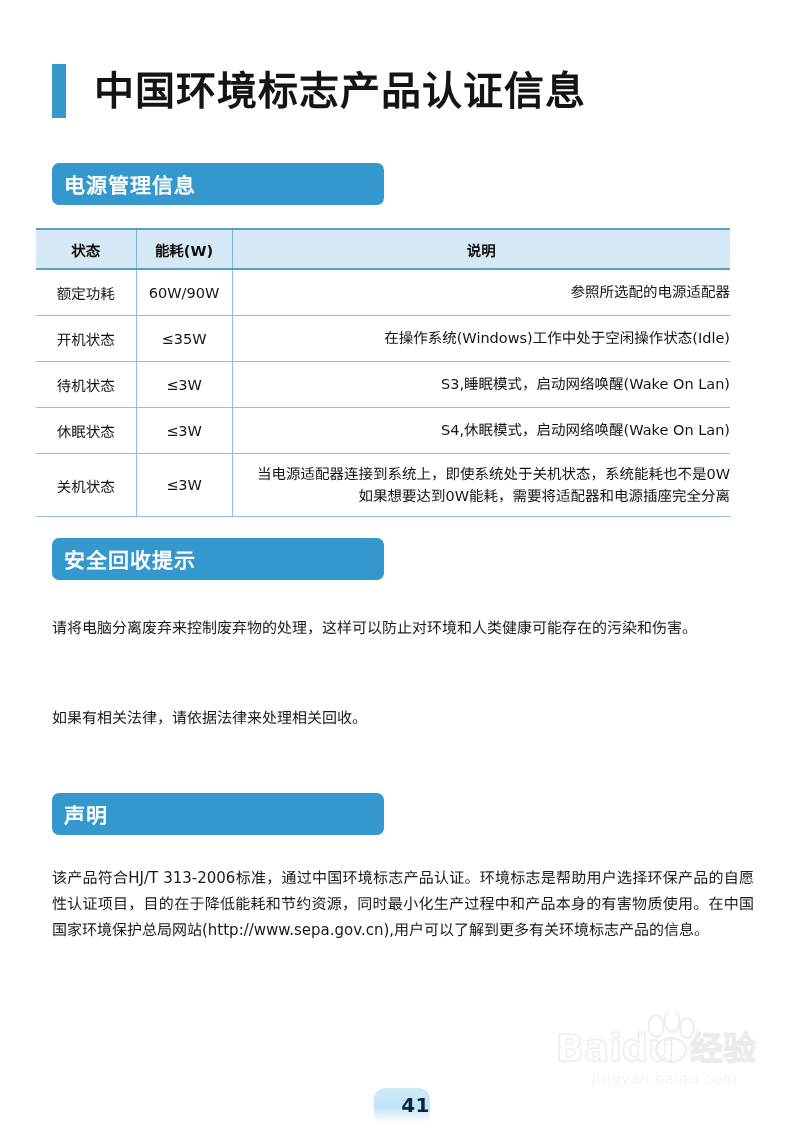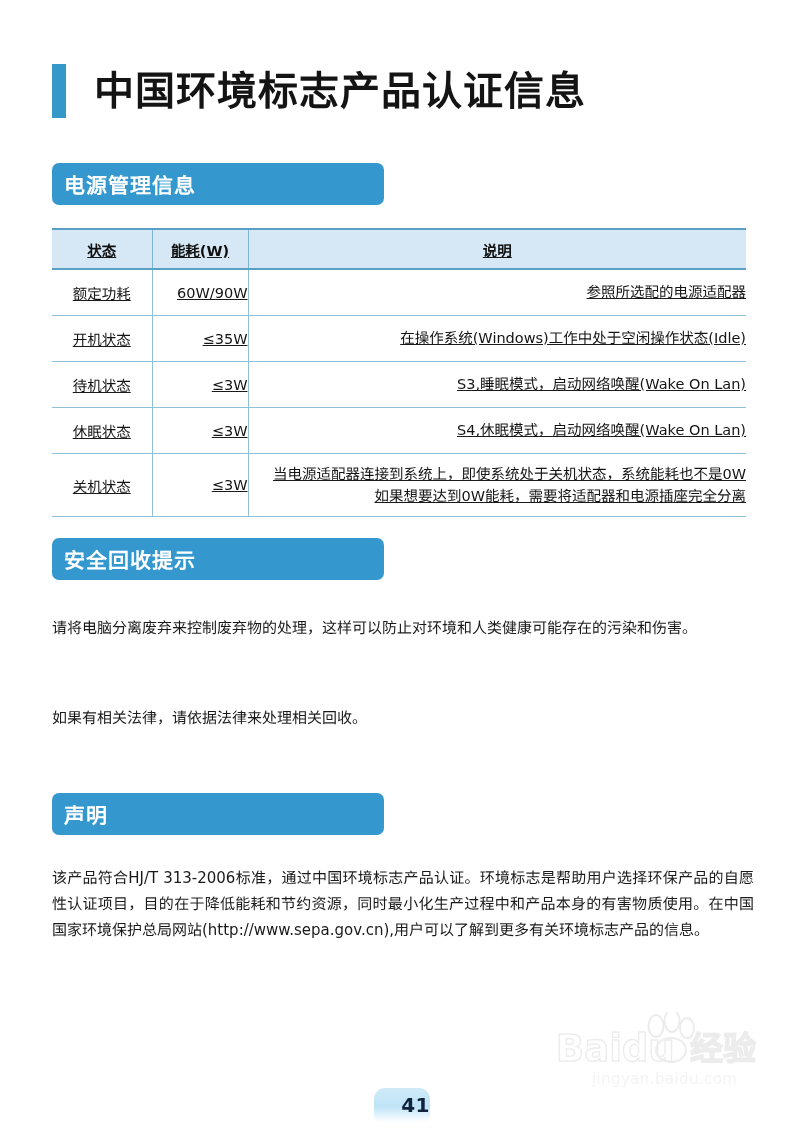--- a/index.html
+++ b/index.html
@@ -67,24 +67,23 @@
     letter-spacing: 1px;
     white-space: nowrap;
   }
   #banner-power   { left: 52px; top: 163px; width: 332px; }
   #banner-recycle { left: 52px; top: 538px; width: 332px; }
   #banner-decl    { left: 52px; top: 793px; width: 332px; }
 
   
   .table-wrap {
     position: absolute;
-    left: 52px;
+    left: 36px;
     top: 228px;
     width: 694px;
-    text-decoration: underline;
   }
   table.power-table {
     width: 694px;
     border-collapse: collapse;
     table-layout: fixed;
     font-size: 14.5px;
   }
   table.power-table col.c-state { width: 100px; }
   table.power-table col.c-watt  { width: 96px; }
   table.power-table col.c-desc  { width: 498px; }
@@ -112,21 +111,21 @@
     padding: 0;
     vertical-align: middle;
     color: #141414;
   }
   table.power-table tbody td.td-state {
     text-align: center;
     border-right: 1px solid #8fc0da;
     font-size: 14.5px;
   }
   table.power-table tbody td.td-watt {
-    text-align: right;
+    text-align: center;
     border-right: 1px solid #8fc0da;
     font-size: 14.5px;
   }
   table.power-table tbody td.td-desc {
     text-align: right;
     padding-left: 14px;
     font-size: 14.5px;
     line-height: 1.55;
   }
   table.power-table tbody tr.tall td { height: 62px; }

